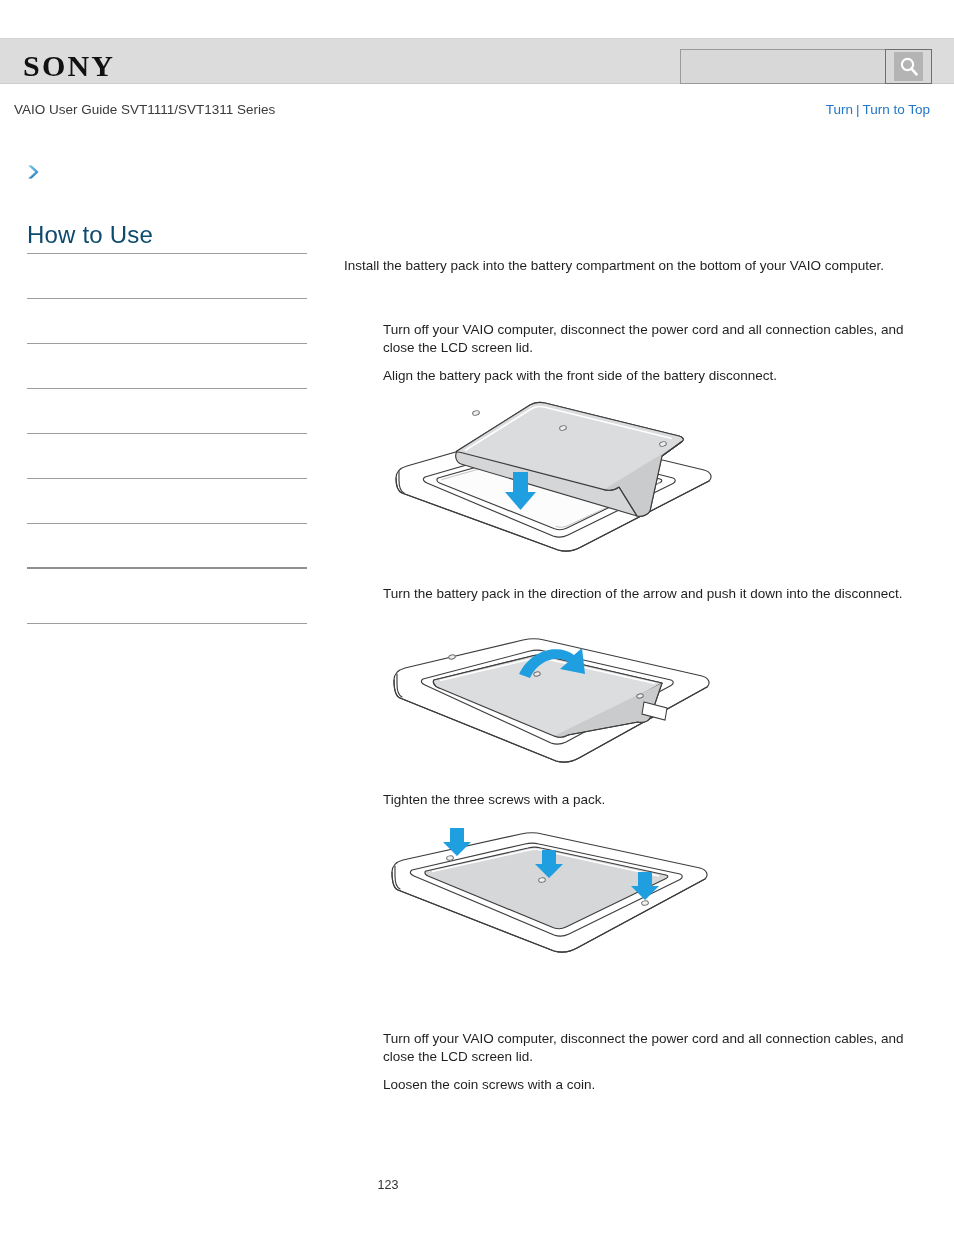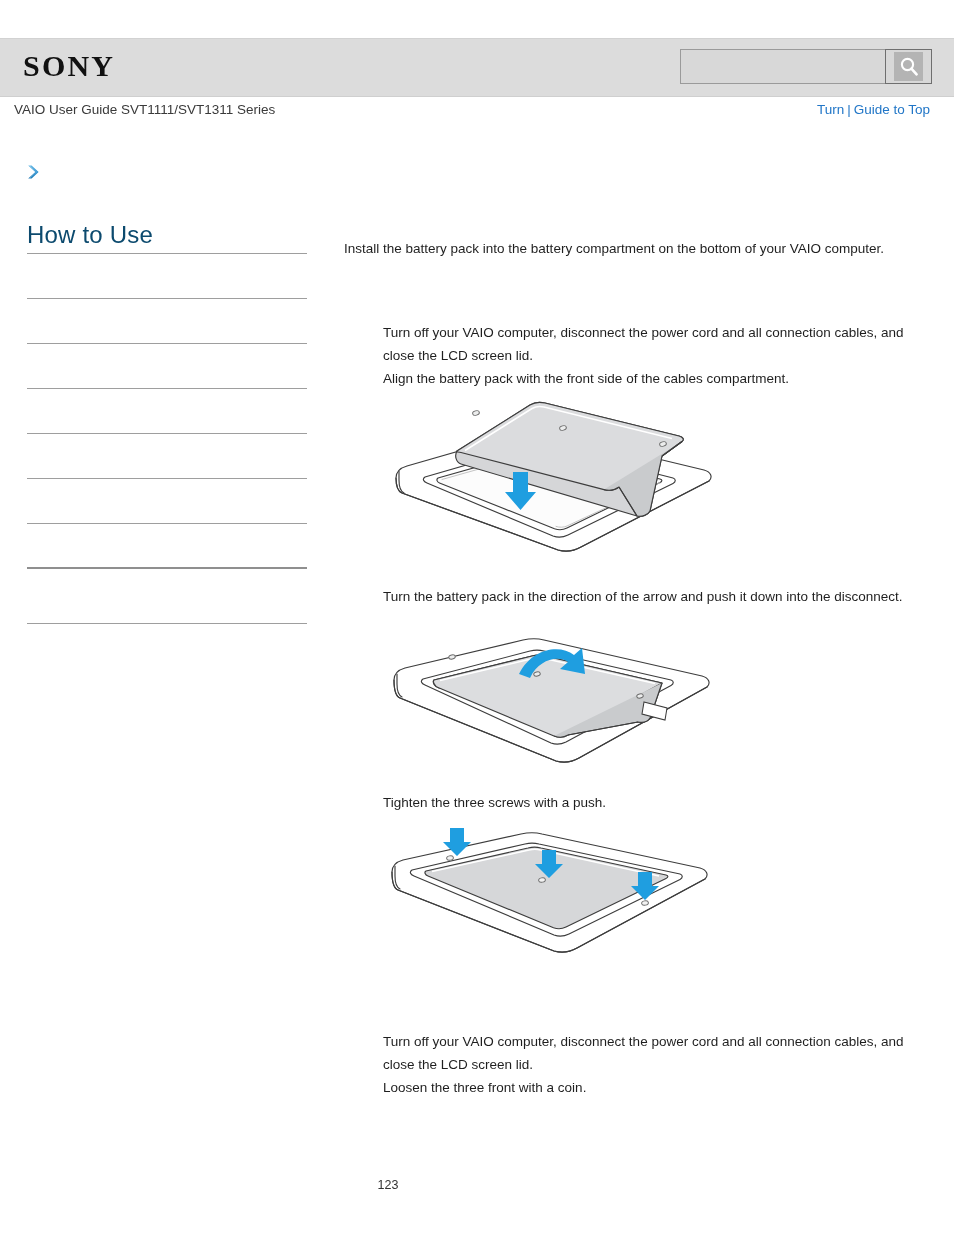--- a/index.html
+++ b/index.html
@@ -16,21 +16,21 @@
     position: relative;
     width: 954px;
     height: 1235px;
     background: #ffffff;
   }
 
   
   .header-bar {
     position: absolute;
     left: 0; top: 38px;
-    width: 954px; height: 59px;
+    width: 954px; height: 46px;
     background: #dcdcdc;
     border-top: 1px solid #d2d2d2;
     border-bottom: 1px solid #cfcfcf;
   }
   .sony-logo {
     position: absolute;
     left: 23px; top: 11px;
     font-family: "Liberation Serif", serif;
     font-size: 30px;
     font-weight: bold;
@@ -143,32 +143,32 @@
   }
 
   
   .content {
     position: absolute;
     left: 0; top: 0;
     width: 954px;
   }
   .intro-text {
     position: absolute;
-    left: 344px; top: 239px;
+    left: 344px; top: 256px;
     width: 590px;
     font-size: 13.5px;
     line-height: 20px;
     color: #1f1f1f;
   }
   .step-text {
     position: absolute;
     left: 383px;
     width: 525px;
     font-size: 13.5px;
-    line-height: 23px;
+    line-height: 18px;
     color: #1f1f1f;
   }
   .fig {
     position: absolute;
   }
 
   .footer-page {
     position: absolute;
     left: 0; top: 1178px;
     width: 776px;
@@ -194,21 +194,21 @@
             <line x1="13.4" y1="12.6" x2="18.6" y2="18.4" stroke="#ffffff" stroke-width="2.6" stroke-linecap="round"></line>
           </svg>
         </span>
       </button>
     </div>
   </div>
 
   <div class="subheader">
     <div class="guide-title">VAIO User Guide SVT1111/SVT1311 Series</div>
     <div class="nav-links">
-      <a href="#">Turn</a><span class="sep">|</span><a href="#">Guide to Top</a>
+      <a href="#">Turn</a><span class="sep">|</span><a href="#">Turn to Top</a>
     </div>
   </div>
 
   <div class="chevron-icon">
     <svg width="20" height="20" viewBox="0 0 20 20" aria-hidden="true">
       <defs>
         <linearGradient id="chevGrad" x1="0" y1="0" x2="0" y2="1">
           <stop offset="0%" stop-color="#63b6e3"></stop>
           <stop offset="55%" stop-color="#2a8fcf"></stop>
           <stop offset="100%" stop-color="#1f7bb5"></stop>
@@ -248,21 +248,21 @@
 
     <div class="nav-divider" style="top:408px;"></div>
     <div class="nav-item-label" style="top:418px;"></div>
   </div>
 
   <div class="content">
 
     <div class="intro-text">Install the battery pack into the battery compartment on the bottom of your VAIO computer.</div>
 
     <div class="step-text" style="top:321px;">Turn off your VAIO computer, disconnect the power cord and all connection cables, and close the LCD screen lid.</div>
-    <div class="step-text" style="top:367px;">Align the battery pack with the front side of the cables compartment.</div>
+    <div class="step-text" style="top:367px;">Align the battery pack with the front side of the battery disconnect.</div>
 
     <div class="fig" style="left:382px; top:392px; width:340px; height:178px;">
       <svg width="340" height="178" viewBox="0 0 340 178" aria-hidden="true">
         <g fill="none" stroke="#3d3d3d" stroke-width="1.15" stroke-linejoin="round" stroke-linecap="round">
 
           <path d="M14 86 C14 80 18 76 25 74 L143 40 C150 38 158 38 164 40 L322 78 C329 80 331 85 327 89
                    L199 155 C192 159 183 160 176 158 L20 101 C15 99 14 92 14 86 Z" fill="#ffffff"></path>
 
           <path d="M14 86 C14 92 15 99 20 101 L176 158 C183 160 192 159 199 155 L327 89" fill="none"></path>
           <path d="M17 79 L17 88 C17 94 18 99 22 101"></path>
@@ -335,21 +335,21 @@
 
         <g>
           <path d="M137 42
                    C150 16 178 12 192 23
                    L200 16 L203 42 L178 37 L186 30
                    C176 23 157 27 148 46 Z" fill="#1f9ee0"></path>
         </g>
       </svg>
     </div>
 
-    <div class="step-text" style="top:791px;">Tighten the three screws with a push.</div>
+    <div class="step-text" style="top:791px;">Tighten the three screws with a pack.</div>
 
     <div class="fig" style="left:382px; top:824px; width:345px; height:155px;">
       <svg width="345" height="155" viewBox="0 0 345 155" aria-hidden="true">
         <g fill="none" stroke="#3d3d3d" stroke-width="1.15" stroke-linejoin="round" stroke-linecap="round">
 
           <path d="M10 48 C10 42 14 38 21 36 L139 10 C146 8.5 154 8.5 160 10 L318 44 C325 46 327 51 323 55
                    L195 124 C188 128 179 129 172 127 L16 66 C11 64 10 54 10 48 Z" fill="#ffffff"></path>
           <path d="M10 48 C10 54 11 64 16 66 L172 127 C179 129 188 128 195 124 L323 55"></path>
           <path d="M13 42 L13 52 C13 58 14 63 18 65"></path>
 
@@ -369,19 +369,19 @@
 
         <g>
           <path d="M68  4  L82  4  L82 18 L89 18 L75 32 L61 18 L68 18 Z" fill="#1f9ee0"></path>
           <path d="M160 26 L174 26 L174 40 L181 40 L167 54 L153 40 L160 40 Z" fill="#1f9ee0"></path>
           <path d="M256 48 L270 48 L270 62 L277 62 L263 76 L249 62 L256 62 Z" fill="#1f9ee0"></path>
         </g>
       </svg>
     </div>
 
     <div class="step-text" style="top:1030px;">Turn off your VAIO computer, disconnect the power cord and all connection cables, and close the LCD screen lid.</div>
-    <div class="step-text" style="top:1076px;">Loosen the three front with a coin.</div>
+    <div class="step-text" style="top:1076px;">Loosen the coin screws with a coin.</div>
 
   </div>
 
   <div class="footer-page">123</div>
 
 </div>
 
 </body></html>

